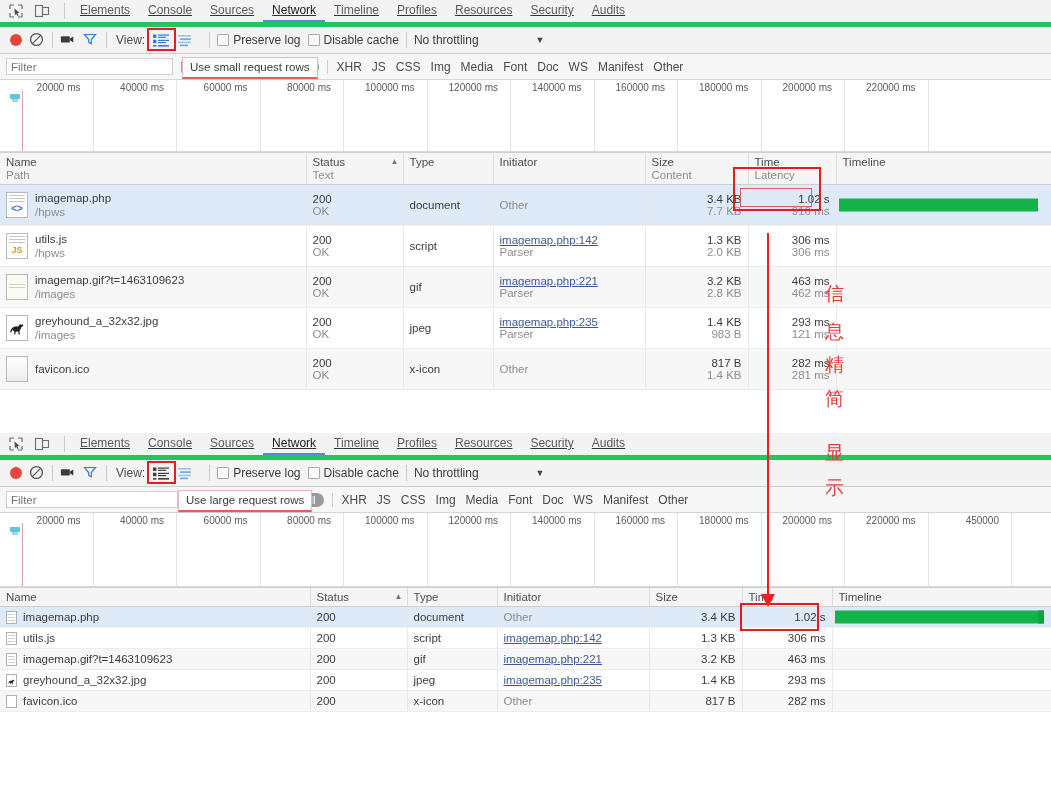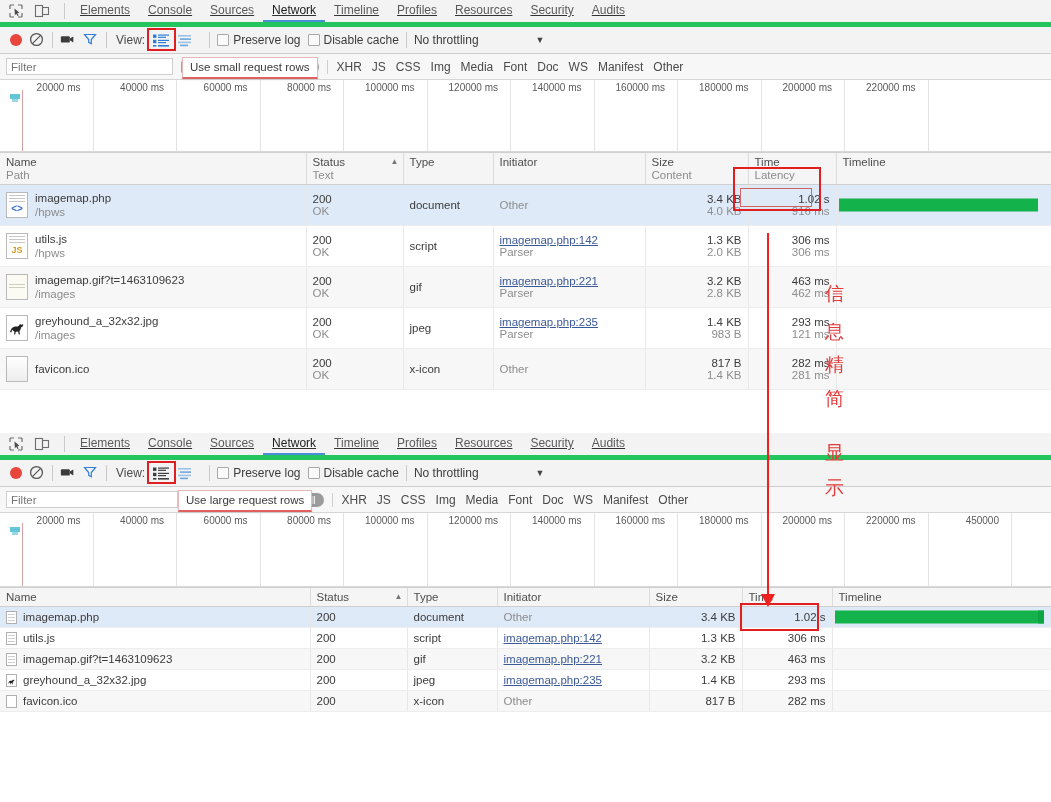--- a/index.html
+++ b/index.html
@@ -409,21 +409,21 @@
             <div class="sub">OK</div>
           </td>
           <td>
             <div>document</div>
           </td>
           <td>
             <div class="other">Other</div>
           </td>
           <td class="num">
             <div>3.4 KB</div>
-            <div class="sub">4.0 KB</div>
+            <div class="sub">7.7 KB</div>
           </td>
           <td class="num">
             <div>1.02 s</div>
             <div class="sub">916 ms</div>
           </td>
           <td class="tl-cell">
             <div class="bar-green" style="left: 1%; width: 93%;"></div>
           </td>
         </tr>
         <tr>

